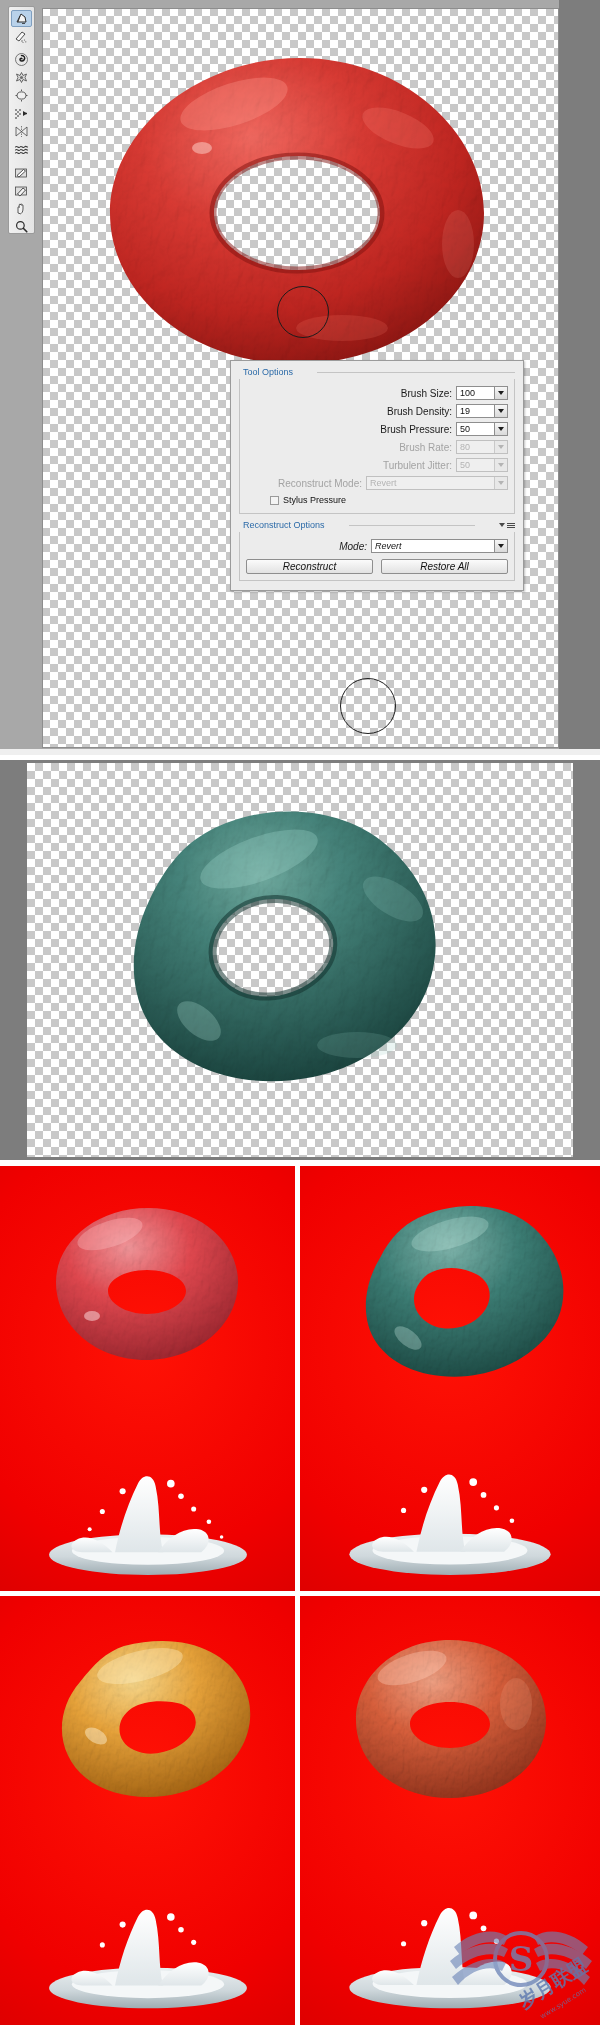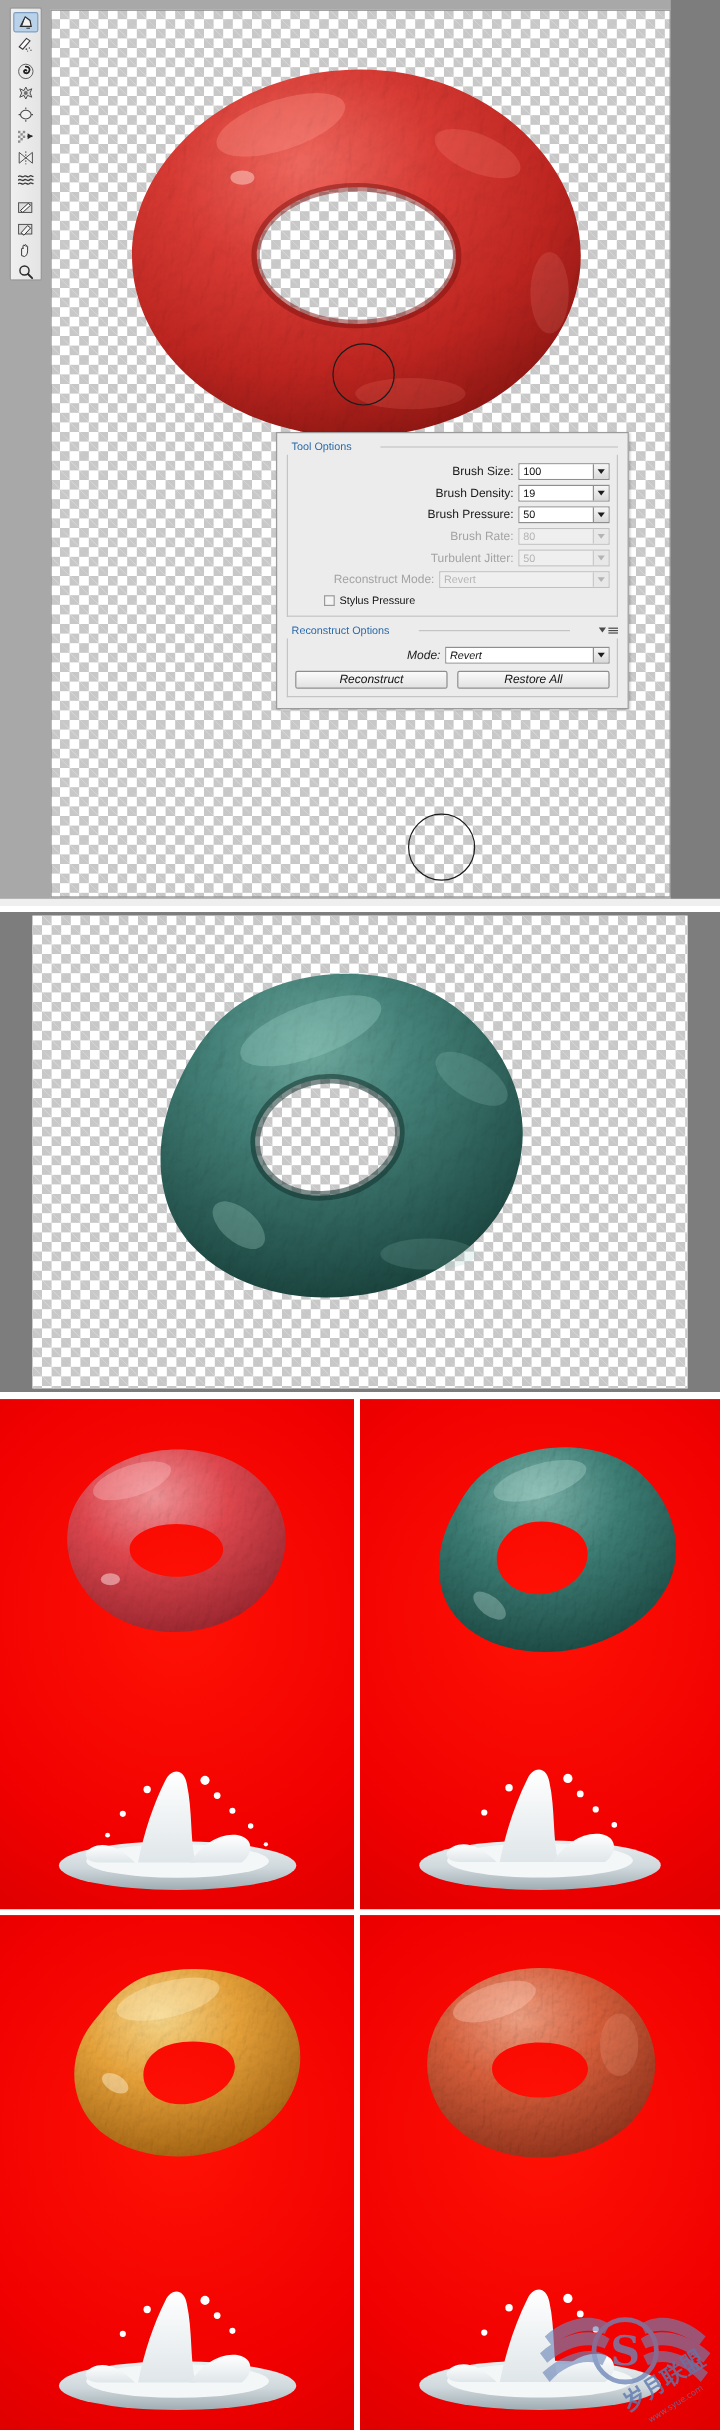--- a/index.html
+++ b/index.html
@@ -61,21 +61,21 @@
   .grp-hdr { display:flex; align-items:center;gap:20px; }
   .grp-hdr .fill { flex:1; height:1px; border-top:1px solid #c4c4c4; margin-left:4px; }
   .burger { display:flex; align-items:center; gap:2px; margin-left:4px; }
   .burger .tri { width:0;height:0;border-left:3px solid transparent;border-right:3px solid transparent;border-top:4px solid #4a4a4a; }
   .burger .lines { display:flex; flex-direction:column; gap:1px; }
   .burger .lines i { display:block; width:8px; height:1px; background:#4a4a4a; }
 
   .row { display:flex; align-items:center; justify-content:flex-end; margin-bottom:4px; }
   .row .lbl { font-size:10px; color:#1a1a1a; margin-right:4px; white-space:nowrap; }
   .row.dis .lbl { color:#a3a3a3; }
-  .combo { display:flex; align-items:stretch; height:14px; width:76px;
+  .combo { display:flex; align-items:stretch; height:14px; width:52px;
            border:1px solid #8e8e8e; background:#fff; }
   .combo .val { flex:1; font-size:9px; line-height:12px; padding-left:3px; color:#111;
                 background:#fff; overflow:hidden; white-space:nowrap; }
   .combo .arrow { width:13px; background:linear-gradient(180deg,#f6f6f6,#d9d9d9);
                   border-left:1px solid #8e8e8e; display:flex; align-items:center; justify-content:center; }
   .combo .arrow b { display:block; width:0;height:0;
                     border-left:3px solid transparent;border-right:3px solid transparent;border-top:4px solid #1d1d1d; }
   .combo.dis { border-color:#c0c0c0; background:#efefef; }
   .combo.dis .val { color:#b4b4b4; background:#efefef; }
   .combo.dis .arrow { background:#e8e8e8; border-left-color:#c9c9c9; }

